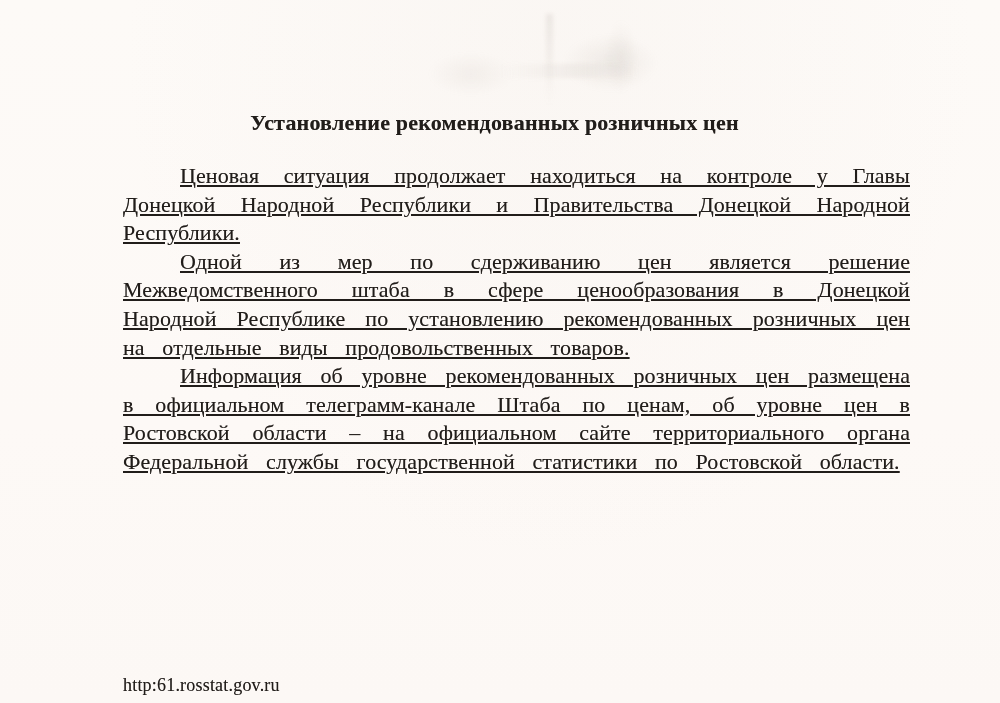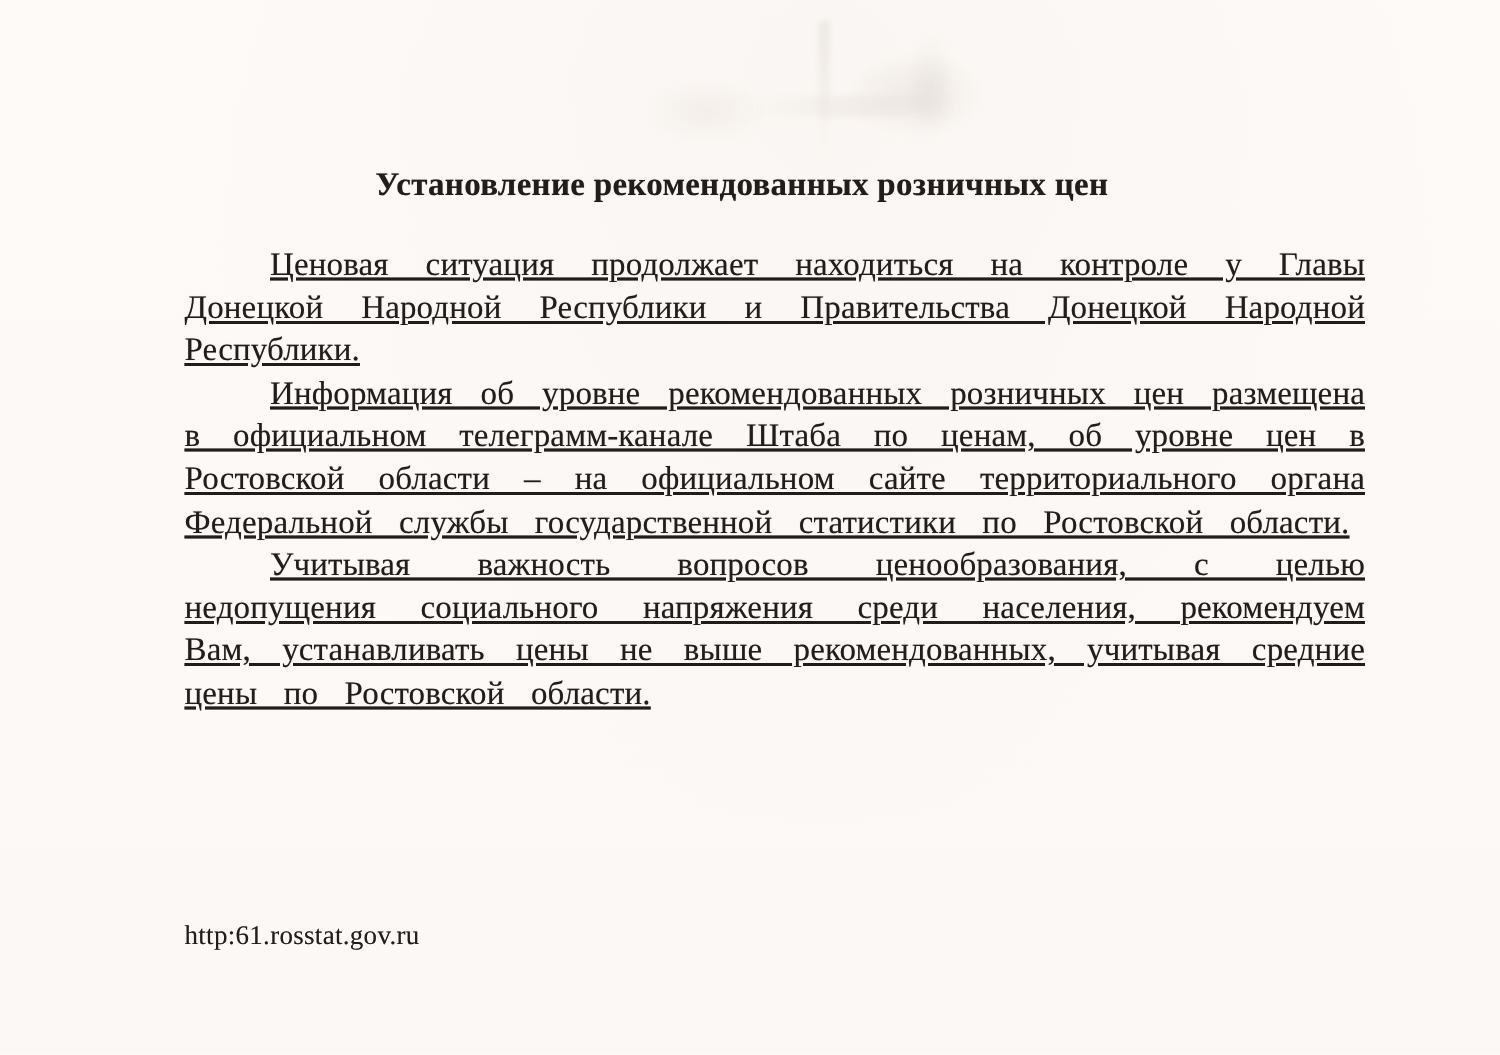--- a/index.html
+++ b/index.html
@@ -49,40 +49,40 @@
     top:162px;left:123px;width:787px;
     font-size:22px;line-height:28.6px;
     text-align:justify;
     word-spacing:12px;
     letter-spacing:0.1px;
     text-shadow:0 0 0.5px rgba(33,29,26,0.5);
   }
   .para{text-indent:57px;margin:0;text-decoration:underline;}
   .footer-url{
     position:absolute;
-    top:612px;left:123px;
+    top:674px;left:123px;
     font-size:18px;line-height:22px;
     letter-spacing:0.2px;
     text-shadow:0 0 0.4px rgba(33,29,26,0.45);
   }
 </style>
 </head>
 <body>
 
 <div class="page">
 
   <div class="artifact a1"></div>
   <div class="artifact a2"></div>
   <div class="artifact a3"></div>
   <div class="artifact a4"></div>
   <div class="artifact a5"></div>
 
   <h1 class="title">Установление рекомендованных розничных цен</h1>
 
   <div class="body-text">
     <p class="para">Ценовая ситуация продолжает находиться на контроле у Главы Донецкой Народной Республики и Правительства Донецкой Народной Республики.</p>
+    <p class="para">Одной из мер по сдерживанию цен является решение Межведомственного штаба в сфере ценообразования в Донецкой Народной Республике по установлению рекомендованных розничных цен на отдельные виды продовольственных товаров.</p>
     <p class="para">Информация об уровне рекомендованных розничных цен размещена в официальном телеграмм-канале Штаба по ценам, об уровне цен в Ростовской области – на официальном сайте территориального органа Федеральной службы государственной статистики по Ростовской области.</p>
-    <p class="para">Учитывая важность вопросов ценообразования, с целью недопущения социального напряжения среди населения, рекомендуем Вам, устанавливать цены не выше рекомендованных, учитывая средние цены по Ростовской области.</p>
   </div>
 
   <div class="footer-url">http:61.rosstat.gov.ru</div>
 
 </div>
 
 </body></html>

